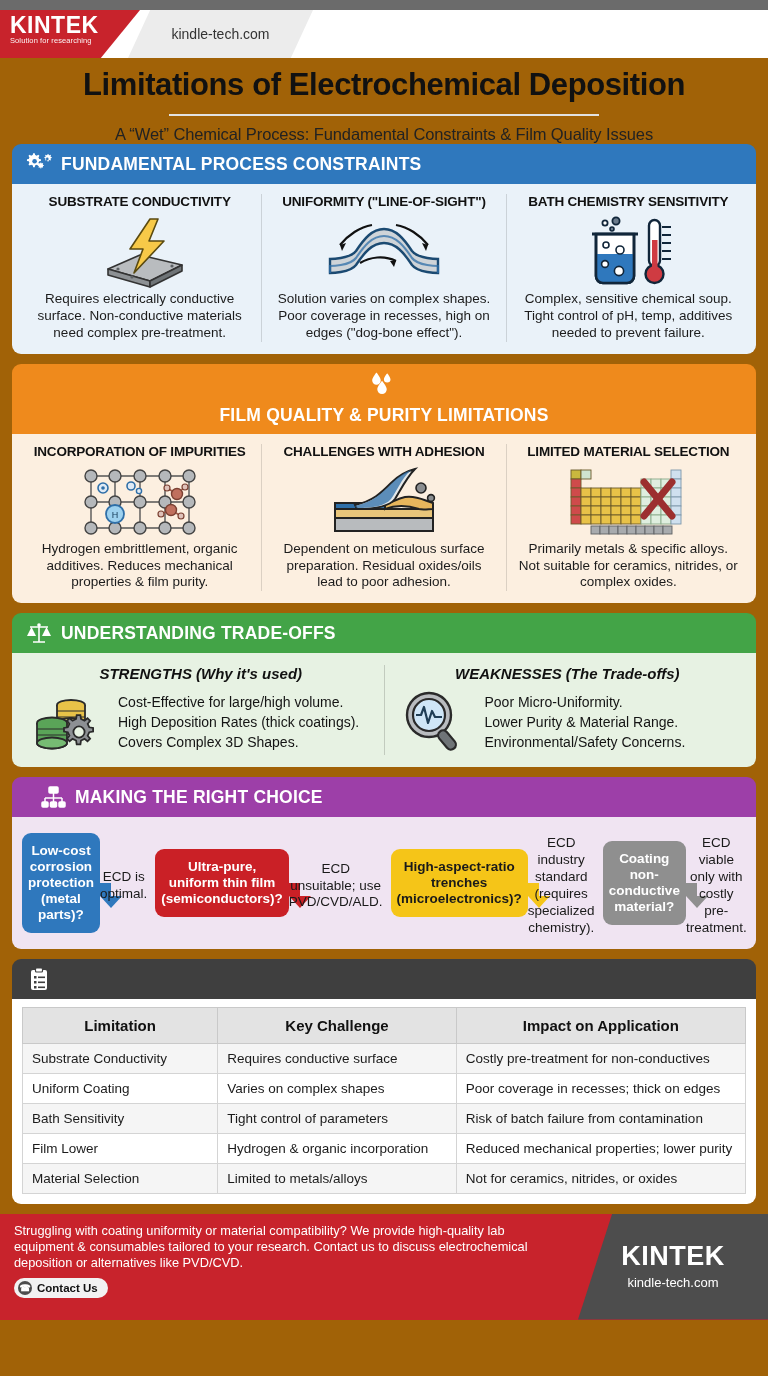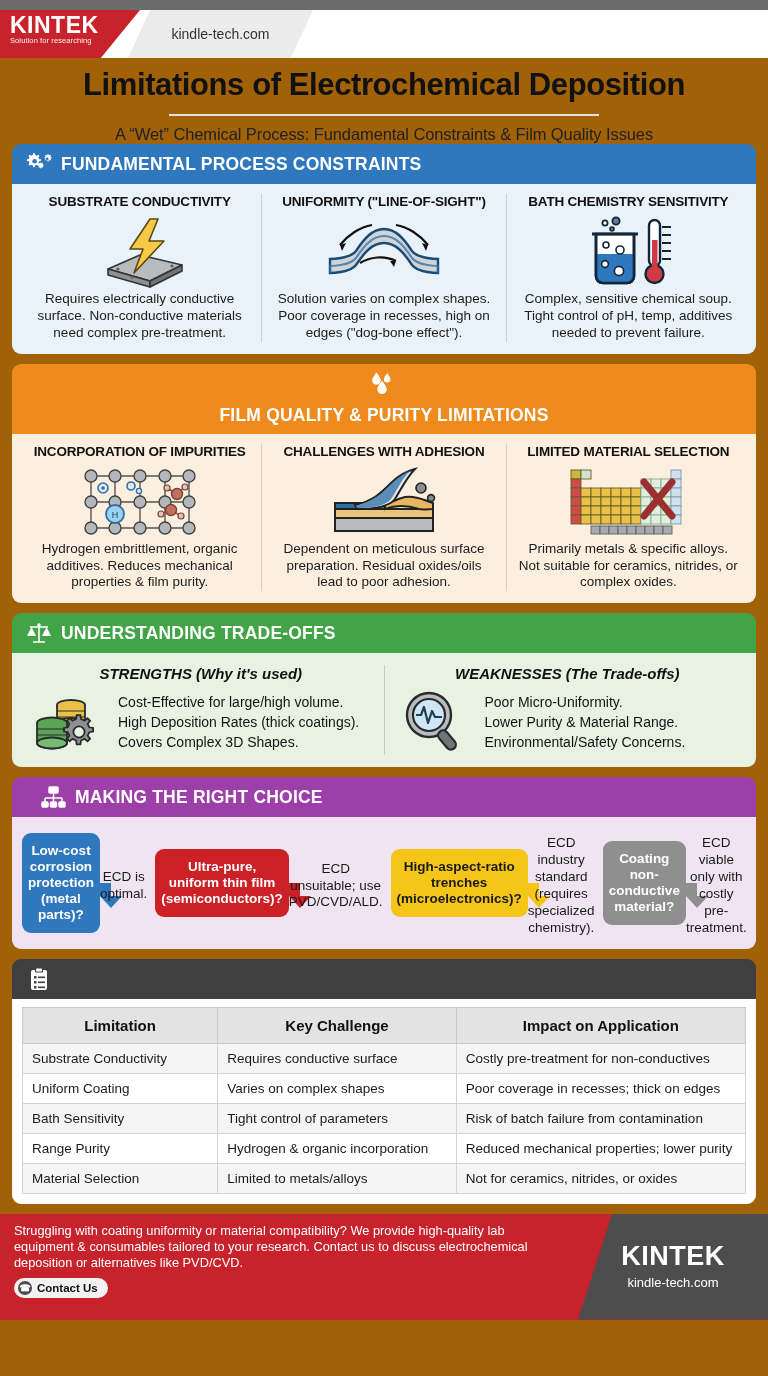--- a/index.html
+++ b/index.html
@@ -598,21 +598,21 @@
             <td>Uniform Coating</td>
             <td class="c2">Varies on complex shapes</td>
             <td class="c3">Poor coverage in recesses; thick on edges</td>
           </tr>
           <tr>
             <td>Bath Sensitivity</td>
             <td class="c2">Tight control of parameters</td>
             <td class="c3">Risk of batch failure from contamination</td>
           </tr>
           <tr>
-            <td>Range Purity</td>
+            <td>Film Lower</td>
             <td class="c2">Hydrogen &amp; organic incorporation</td>
             <td class="c3">Reduced mechanical properties; lower purity</td>
           </tr>
           <tr>
             <td>Material Selection</td>
             <td class="c2">Limited to metals/alloys</td>
             <td class="c3">Not for ceramics, nitrides, or oxides</td>
           </tr>
         </tbody>
       </table>

